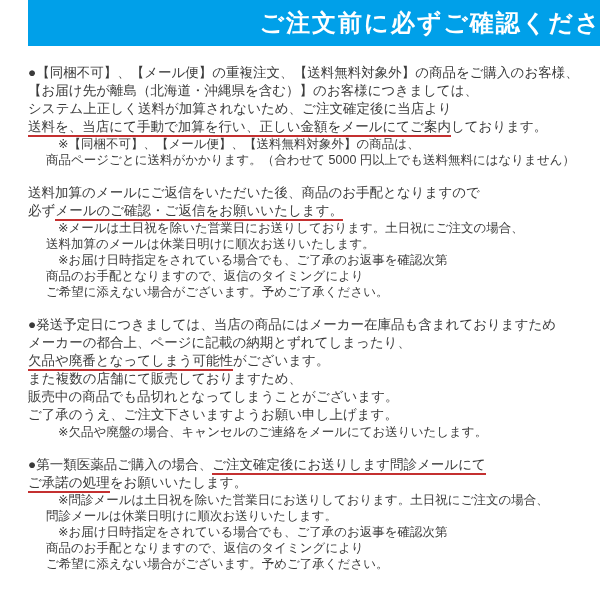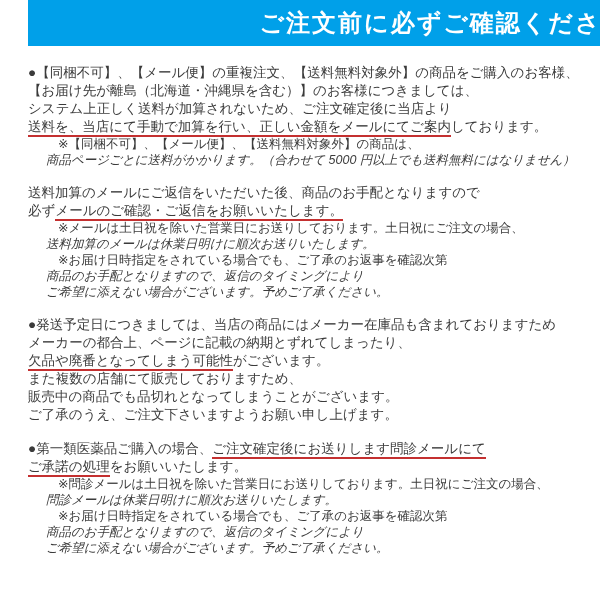--- a/index.html
+++ b/index.html
@@ -44,21 +44,20 @@
   .line.note{
     font-size:12.5px;
     line-height:16px;
     padding-left:6px;
     margin-left:24px;
   }
   .line.note2{
     font-size:12.5px;
     line-height:16px;
     padding-left:18px;
-    font-style:italic;
   }
   .run.b{font-weight:normal;}
   .run.u{
     border-bottom:2px solid var(--underline);
     padding-bottom:1px;
     text-align:right;
   }
 </style>
 </head>
 <body>
@@ -85,20 +84,21 @@
       <div class="line note2"><span class="run">商品のお手配となりますので、返信のタイミングにより</span></div>
       <div class="line note2"><span class="run">ご希望に添えない場合がございます。予めご了承ください。</span></div>
     </div>
     <div class="section">
       <div class="line main"><span class="run">●発送予定日につきましては、当店の商品にはメーカー在庫品も含まれておりますため</span></div>
       <div class="line main"><span class="run">メーカーの都合上、ページに記載の納期とずれてしまったり、</span></div>
       <div class="line main"><span class="run b u">欠品や廃番となってしまう可能性</span><span class="run">がございます。</span></div>
       <div class="line main"><span class="run">また複数の店舗にて販売しておりますため、</span></div>
       <div class="line main"><span class="run">販売中の商品でも品切れとなってしまうことがございます。</span></div>
       <div class="line main"><span class="run">ご了承のうえ、ご注文下さいますようお願い申し上げます。</span></div>
+      <div class="line note"><span class="run">※欠品や廃盤の場合、キャンセルのご連絡をメールにてお送りいたします。</span></div>
     </div>
     <div class="section">
       <div class="line main"><span class="run">●第一類医薬品ご購入の場合、</span><span class="run u">ご注文確定後にお送りします</span><span class="run b u">問診メールにて</span></div>
       <div class="line main"><span class="run b u">ご承諾の処理</span><span class="run">をお願いいたします。</span></div>
       <div class="line note"><span class="run">※問診メールは土日祝を除いた営業日にお送りしております。土日祝にご注文の場合、</span></div>
       <div class="line note2"><span class="run">問診メールは休業日明けに順次お送りいたします。</span></div>
       <div class="line note"><span class="run">※お届け日時指定をされている場合でも、ご了承のお返事を確認次第</span></div>
       <div class="line note2"><span class="run">商品のお手配となりますので、返信のタイミングにより</span></div>
       <div class="line note2"><span class="run">ご希望に添えない場合がございます。予めご了承ください。</span></div>
     </div>

